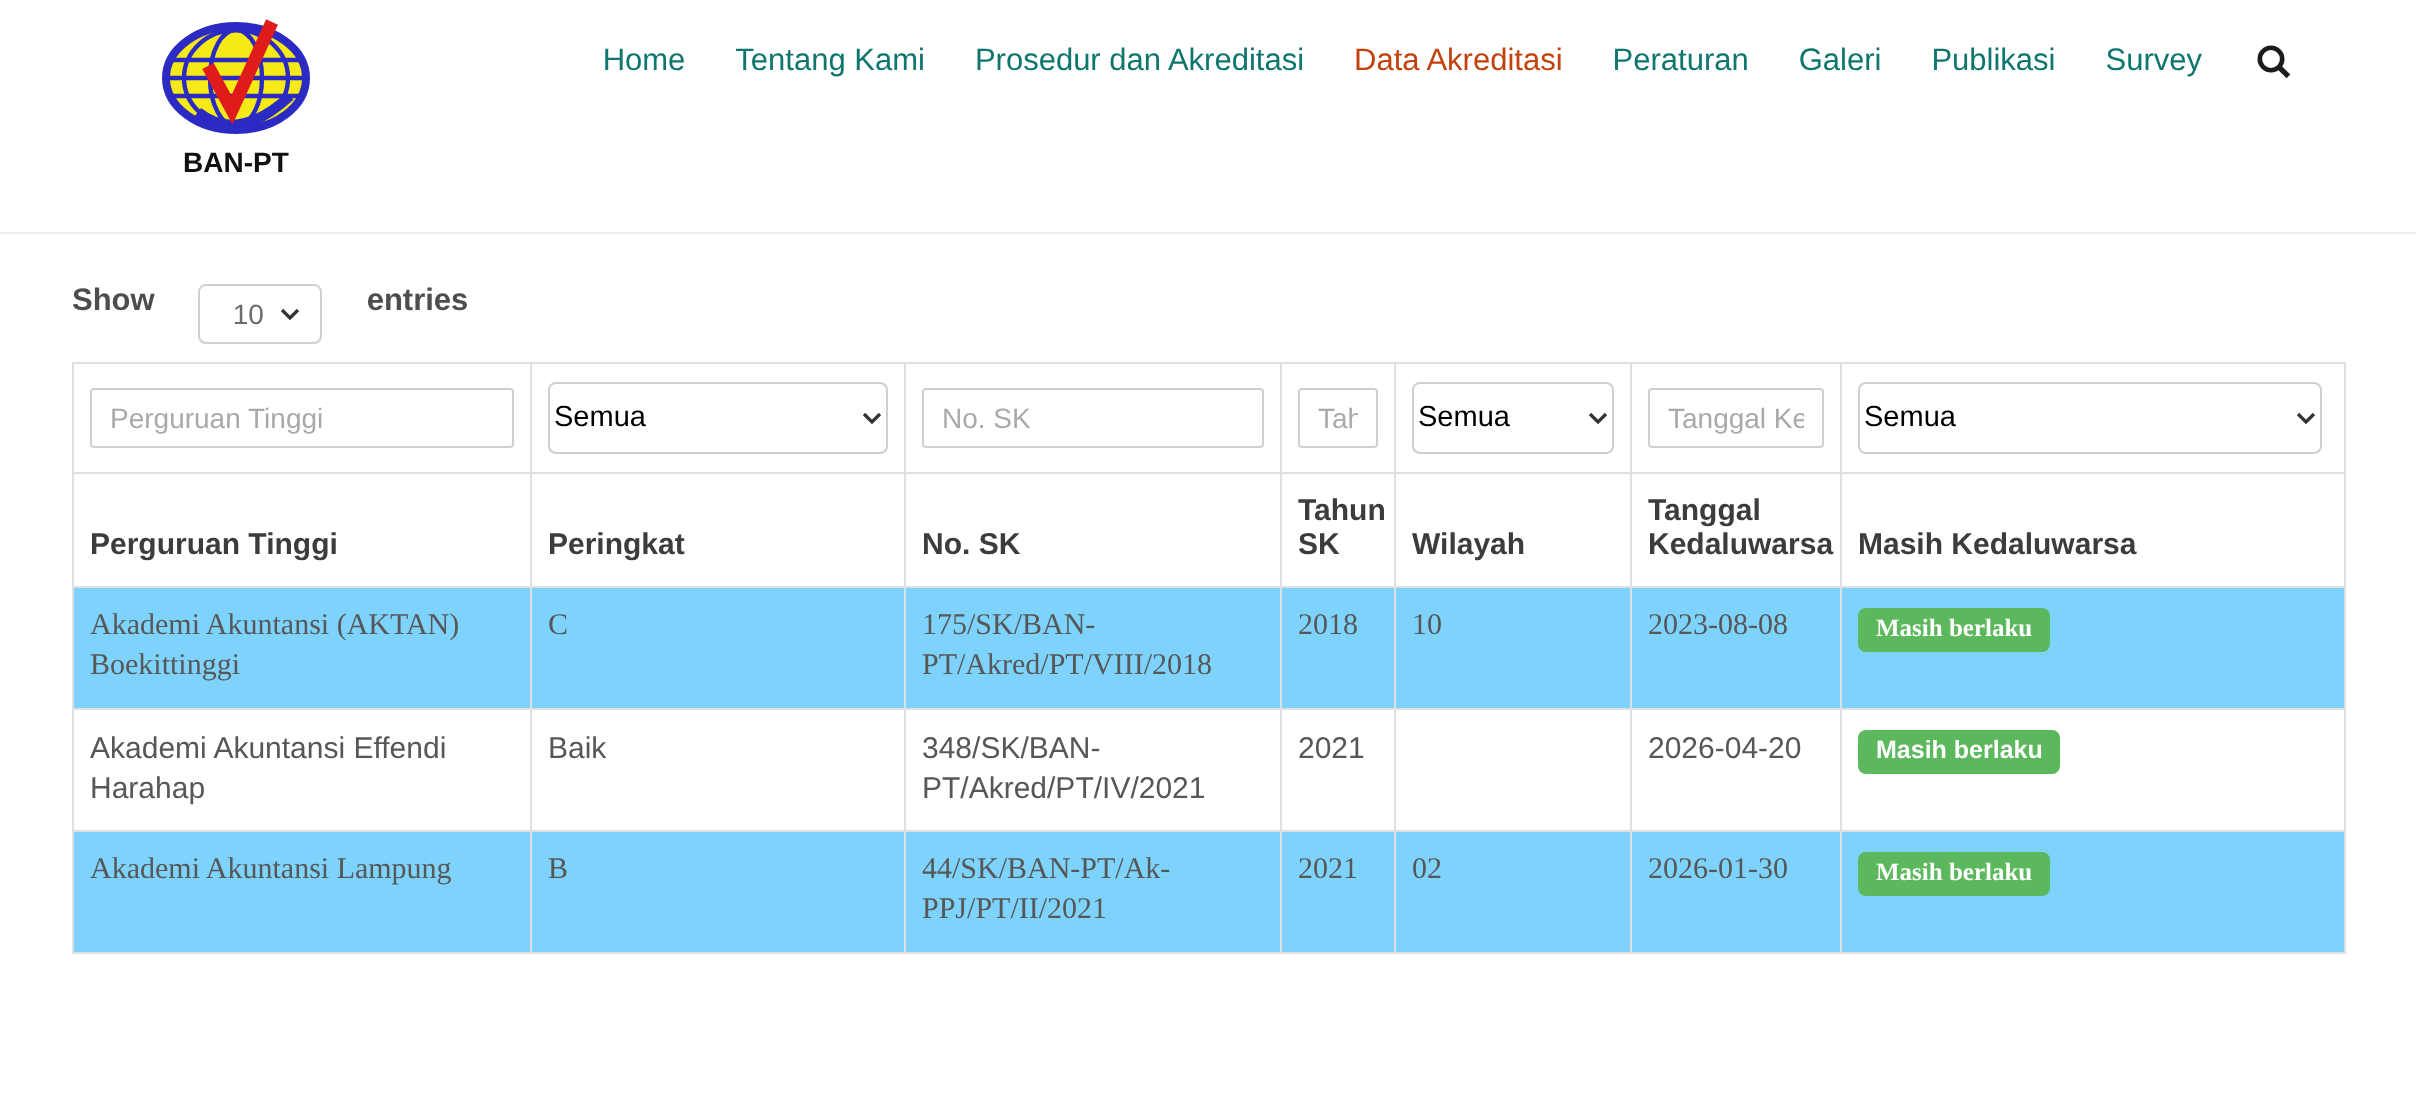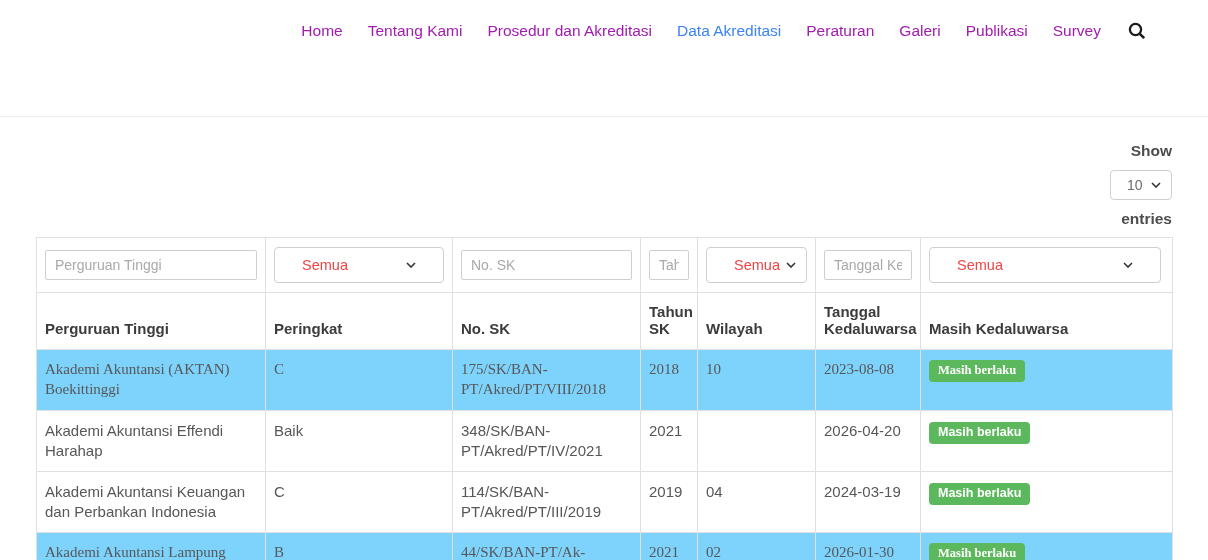--- a/index.html
+++ b/index.html
@@ -4,64 +4,77 @@
 <style>
   * { margin: 0; padding: 0; box-sizing: border-box; }
   html, body { width: 1208px; height: 560px; overflow: hidden; background: #fff;
     font-family: "Liberation Sans", sans-serif; }
 
   
   .site-header { height: 117px; display: flex; align-items: flex-start;
     border-bottom: 1px solid #ececec; background: #fff; }
   .logo-wrap { margin: 6px 0 0 78px; width: 80px; text-align: center; }
   .main-nav { margin: 22px 62px 0 auto; display: flex; align-items: center; gap: 25px; }
-  .nav-item { font-size: 15.5px; color: #a21caf; text-decoration: none; cursor: pointer;
+  .nav-item { font-size: 15.5px; color: #0f766e; text-decoration: none; cursor: pointer;
     white-space: nowrap; }
-  .nav-item.active { color: #3b82f6; }
+  .nav-item.active { color: #c2410c; }
   .search-btn { margin-left: 2px; cursor: pointer; display: flex; align-items: center; }
 
   
   .content { padding: 0 36px; }
-  .show-entries { margin-top: 25px; display: flex; align-items: flex-end; gap: 10px;
-    font-size: 15.5px; font-weight: 700; color: #4d4d4d; flex-direction: column; }
+  .show-entries { margin-top: 25px; display: flex; align-items: flex-start; gap: 22px;
+    font-size: 15.5px; font-weight: 700; color: #4d4d4d; }
   .mini-select { width: 62px; height: 30px; border: 1px solid #cfcfcf; border-radius: 4px;
     display: flex; align-items: center; justify-content: space-between; padding: 0 10px 0 16px;
     color: #6b6b6b; font-size: 14px; font-weight: 400; cursor: pointer; background: #fff; }
 
   
   table.data-table { margin-top: 9px; border-collapse: collapse; table-layout: fixed;
     width: 1136px; }
   .data-table th, .data-table td { border: 1px solid #e0e0e0; font-size: 15px; }
 
   
   .filter-cell { padding: 9px 8px; height: 54px; background: #fff; vertical-align: middle; }
   .f-input { width: 100%; height: 30px; border: 1px solid #cfcfcf; border-radius: 2px;
     padding: 0 9px; font-size: 14px; color: #555; font-family: "Liberation Sans", sans-serif; }
   .f-input::placeholder { color: #a9a9a9; opacity: 1; }
   .f-select { width: 100%; height: 36px; border: 1px solid #cfcfcf; border-radius: 4px;
-    display: flex; align-items: center; justify-content: space-between; padding: 0 27px;
-    font-size: 14.5px; color: #ef4444; cursor: pointer; background: #fff; overflow: hidden; }
+    display: flex; align-items: center; justify-content: space-between; padding: 0 2px;
+    font-size: 14.5px; color: #000000; cursor: pointer; background: #fff; overflow: hidden; }
   .chev { flex: 0 0 auto; margin-left: 6px; }
 
   
   .head-cell { padding: 10px 8px 12px 8px; height: 55px; vertical-align: bottom;
     text-align: left; font-weight: 700; color: #3c3c3c; background: #fff; cursor: pointer; }
 
   
   .data-table tbody td { padding: 10px 8px; height: 57px; vertical-align: top;
     color: #575757; line-height: 1.33; background: #fff; }
   .data-table tbody tr.striped td { background: #7dd3fc; font-family: Liberation Serif, serif; }
   .status-badge { display: inline-block; background: #5cb85c; color: #fff;
     font-size: 12.5px; font-weight: 700; padding: 3px 9px 4px; border-radius: 4px;
     line-height: 1.2; white-space: nowrap; }
 </style>
 </head>
 <body>
 
 <header class="site-header">
+  <div class="logo-wrap">
+    <svg width="78" height="86" viewBox="0 0 78 86">
+      <ellipse cx="39" cy="33" rx="35" ry="26" fill="#f5e916" stroke="#2b2bc4" stroke-width="4"></ellipse>
+      <ellipse cx="39" cy="33" rx="13" ry="24" fill="none" stroke="#2b2bc4" stroke-width="2.2"></ellipse>
+      <ellipse cx="39" cy="33" rx="26" ry="24" fill="none" stroke="#2b2bc4" stroke-width="2.2"></ellipse>
+      <line x1="7" y1="24" x2="71" y2="24" stroke="#2b2bc4" stroke-width="2.2"></line>
+      <line x1="5" y1="33" x2="73" y2="33" stroke="#2b2bc4" stroke-width="2.2"></line>
+      <line x1="7" y1="42" x2="71" y2="42" stroke="#2b2bc4" stroke-width="2.2"></line>
+      <path d="M 20 50 Q 40 66 66 42" fill="none" stroke="#2b2bc4" stroke-width="5"></path>
+      <path d="M 25 27 L 37 49 L 57 5" fill="none" stroke="#e01b1b" stroke-width="6.5"></path>
+      <text x="39" y="80" text-anchor="middle" font-size="14" font-weight="bold" fill="#111" font-family="Liberation Sans, sans-serif">BAN-PT</text>
+    </svg>
+  </div>
 
   <nav class="main-nav">
     <a class="nav-item">Home</a>
     <a class="nav-item">Tentang Kami</a>
     <a class="nav-item">Prosedur dan Akreditasi</a>
     <a class="nav-item active">Data Akreditasi</a>
     <a class="nav-item">Peraturan</a>
     <a class="nav-item">Galeri</a>
     <a class="nav-item">Publikasi</a>
     <a class="nav-item">Survey</a>
@@ -158,29 +171,20 @@
       </tr>
       <tr>
         <td>Akademi Akuntansi Effendi Harahap</td>
         <td>Baik</td>
         <td>348/SK/BAN-PT/Akred/PT/IV/2021</td>
         <td>2021</td>
         <td></td>
         <td>2026-04-20</td>
         <td><span class="status-badge">Masih berlaku</span></td>
       </tr>
-      <tr>
-        <td>Akademi Akuntansi Keuangan dan Perbankan Indonesia</td>
-        <td>C</td>
-        <td>114/SK/BAN-PT/Akred/PT/III/2019</td>
-        <td>2019</td>
-        <td>04</td>
-        <td>2024-03-19</td>
-        <td><span class="status-badge">Masih berlaku</span></td>
-      </tr>
       <tr class="striped">
         <td>Akademi Akuntansi Lampung</td>
         <td>B</td>
         <td>44/SK/BAN-PT/Ak-PPJ/PT/II/2021</td>
         <td>2021</td>
         <td>02</td>
         <td>2026-01-30</td>
         <td><span class="status-badge">Masih berlaku</span></td>
       </tr>
     </tbody>

